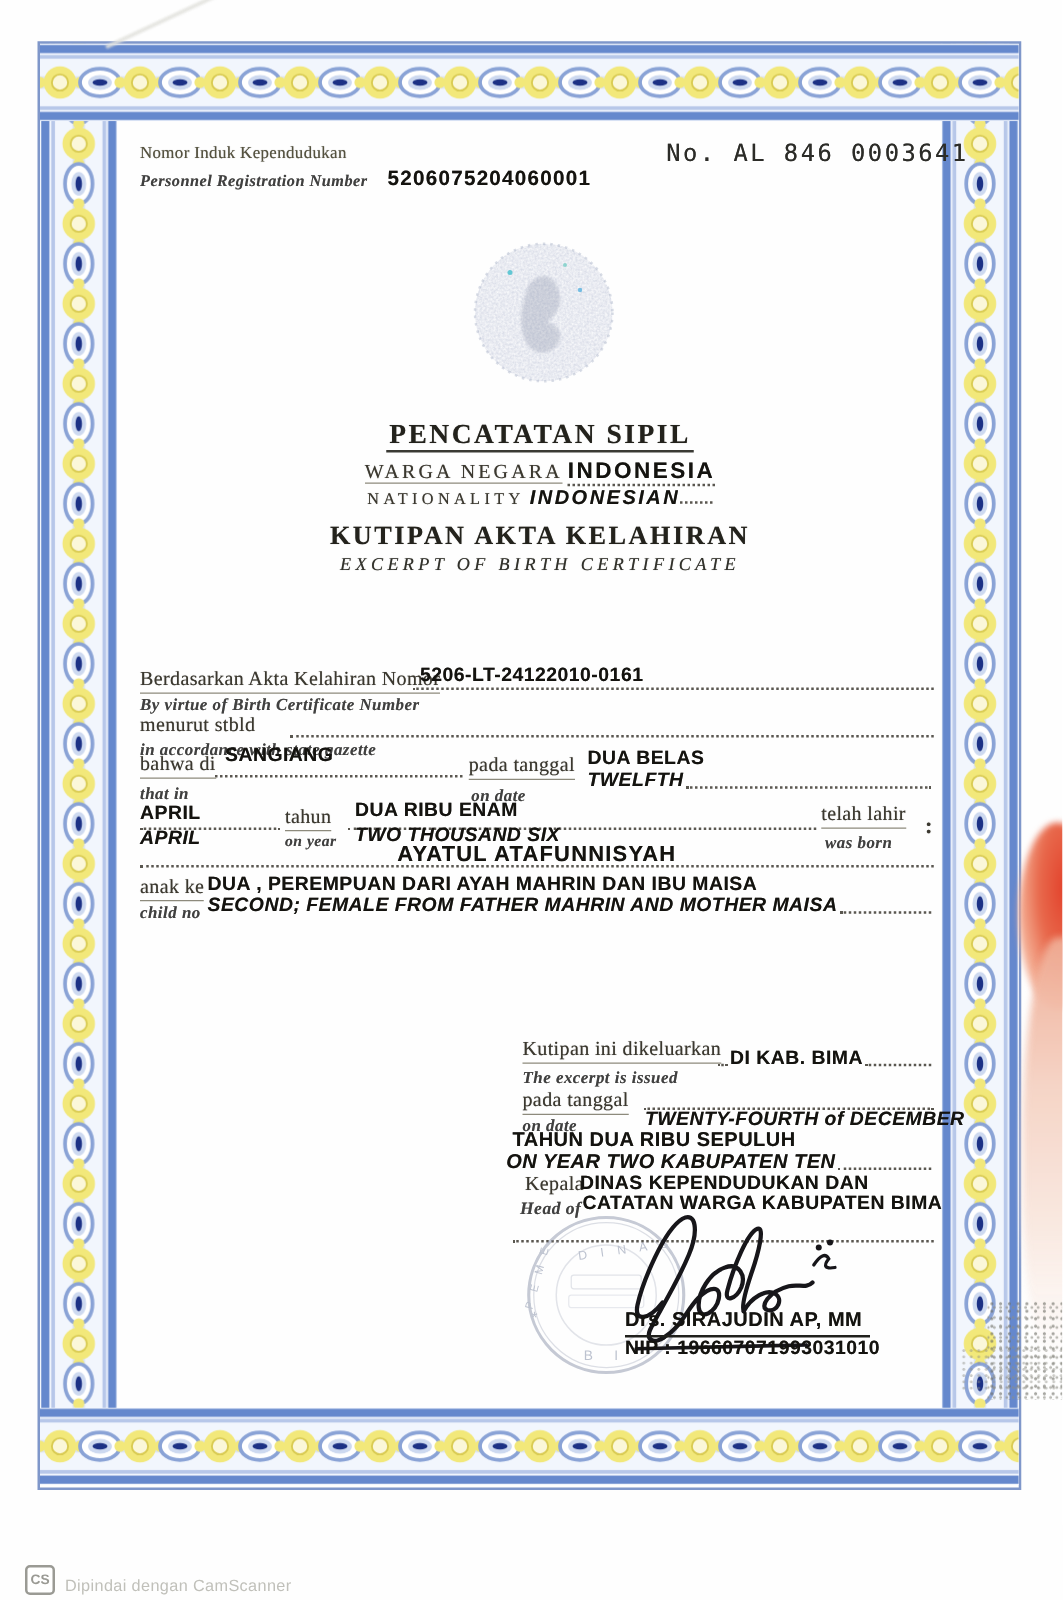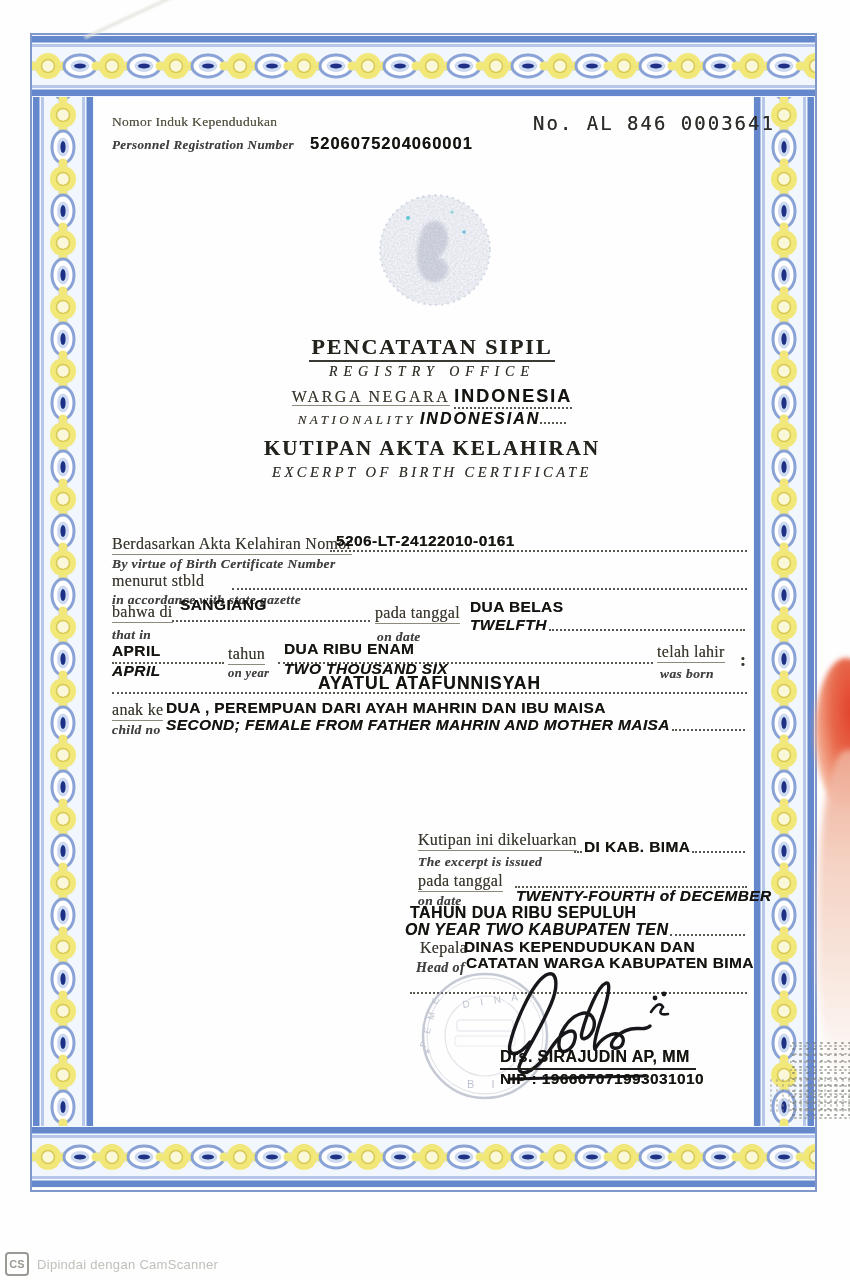--- a/index.html
+++ b/index.html
@@ -148,27 +148,26 @@
     <path d="M55 40 C 62 30 74 30 78 42 C 84 56 76 64 70 70 C 80 72 84 82 76 90
              C 68 98 56 94 52 84 C 46 70 50 52 55 40 Z" fill="#77809a" opacity=".26" filter="url(#blr)"></path>
     <circle cx="40" cy="30" r="2" fill="#29b8c8" opacity=".7"></circle>
     <circle cx="96" cy="44" r="1.8" fill="#2a9fd8" opacity=".6"></circle>
     <circle cx="84" cy="24" r="1.6" fill="#37c0b0" opacity=".5"></circle>
   </svg>
 
   <div class="abs tc" style="left:112px;top:334px;width:640px;">
     <div><span class="ser" style="font-size:22px;font-weight:bold;letter-spacing:2px;color:#23221c;
                 border-bottom:2px solid #3a3a34;padding:0 2px 1px;">PENCATATAN SIPIL</span></div>
-    <div style="margin-top:2px;"><span class="ser" style="font-style:italic;font-size:14px;letter-spacing:6px;color:#30302a;">REGISTRY OFFICE</span></div>
     <div style="margin-top:6px;">
       <span class="ser" style="font-size:16px;letter-spacing:2.5px;border-bottom:1.4px solid #8d8a7c;">WARGA NEGARA</span>
       <span class="val" style="font-size:18px;letter-spacing:2px;border-bottom:2px dotted #5a5750;padding-bottom:1px;">INDONESIA</span>
     </div>
     <div style="margin-top:3px;">
-      <span class="ser" style="font-style:italic;font-size:13px;letter-spacing:3.5px;">NATIONALITY</span>
+      <span class="ser" style="font-size:13px;letter-spacing:3.5px;">NATIONALITY</span>
       <span class="val vali" style="font-size:16px;letter-spacing:2px;">INDONESIAN</span><span class="dotline" style="display:inline-block;width:26px;height:10px;"></span>
     </div>
     <div style="margin-top:8px;"><span class="ser" style="font-size:21px;font-weight:bold;letter-spacing:2px;color:#23221c;">KUTIPAN AKTA KELAHIRAN</span></div>
     <div style="margin-top:2px;"><span class="ser" style="font-style:italic;font-size:14.5px;letter-spacing:3.5px;color:#30302a;">EXCERPT OF BIRTH CERTIFICATE</span></div>
   </div>
 
   <div class="abs dotline" style="left:330px;top:536px;width:417px;height:14px;"></div>
   <span class="abs ser lbl lblu" style="left:112px;top:536px;">Berdasarkan Akta Kelahiran Nomor</span>
   <span class="abs val" style="left:336px;top:532px;">5206-LT-24122010-0161</span>
   <span class="abs en" style="left:112px;top:556px;">By virtue of Birth Certificate Number</span>
@@ -283,18 +282,18 @@
 
   <div class="abs" style="left:790px;top:1040px;width:60px;height:80px;opacity:.6;
               background-image:radial-gradient(circle, #6d6d65 0 1px, transparent 1.5px),
                                radial-gradient(circle, #8e8e85 0 1px, transparent 1.4px);
               background-size:7px 6px, 5px 8px;background-position:0 0, 3px 2px;
               filter:blur(.4px);"></div>
   <div class="abs" style="left:768px;top:1078px;width:82px;height:36px;opacity:.45;
               background-image:radial-gradient(circle, #8e8e85 0 1px, transparent 1.4px);
               background-size:6px 5px;"></div>
 
-  <div class="abs" style="left:5px;top:1252px;display:flex;align-items:center;">
+  <div class="abs" style="left:20px;top:1252px;display:flex;align-items:flex-end;">
     <span class="cs-box">CS</span>
     <span class="wm-text">Dipindai dengan CamScanner</span>
   </div>
 
 </div>
 
 </body></html>

